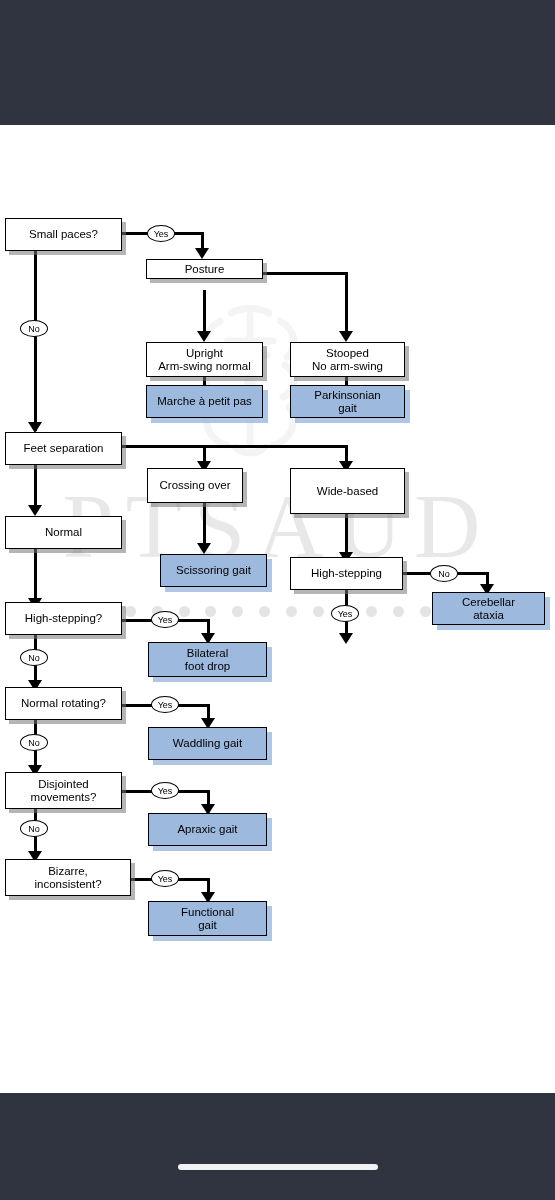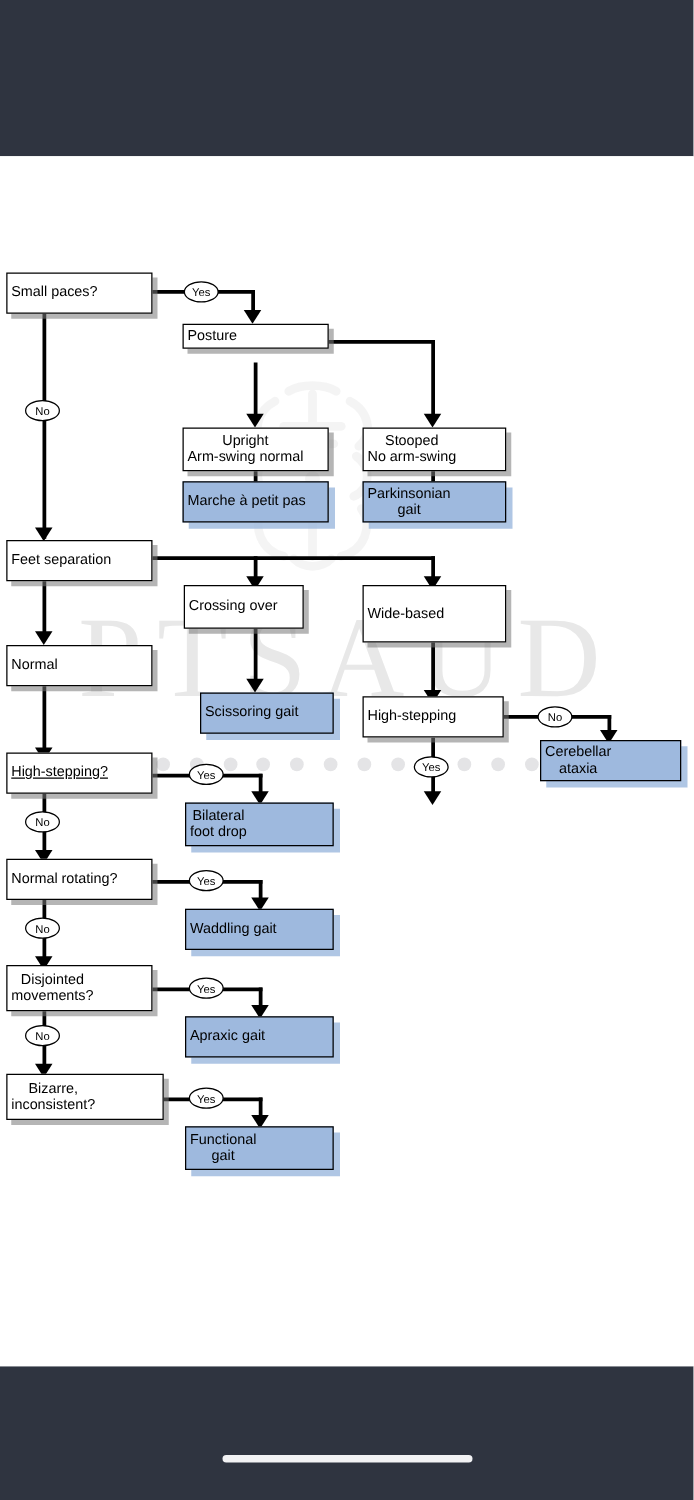--- a/index.html
+++ b/index.html
@@ -81,21 +81,21 @@
   .node {
     position: absolute;
     border: 1.6px solid #000;
     background: #ffffff;
     color: #000;
     font-size: 11.5px;
     line-height: 1.12;
     text-align: center;
     display: flex;
     align-items: center;
-    justify-content: flex-start;
+    justify-content: center;
     box-shadow: 4px 4px 0 0 rgba(120,120,120,0.55);
     z-index: 5;
   }
   .node.blue {
     background: #9eb9de;
     box-shadow: 5px 5px 0 0 rgba(158,185,222,0.82);
   }
   .node span { display: block; padding: 0 3px; }
 
   
@@ -301,21 +301,21 @@
 
     <div class="node" style="left:290px; top:432px; width:113px; height:33px;">
       <span>High-stepping</span>
     </div>
 
     <div class="node blue" style="left:432px; top:467px; width:113px; height:33px;">
       <span>Cerebellar<br>ataxia</span>
     </div>
 
 
-    <div class="node" style="left:5px; top:477px; width:117px; height:33px;text-decoration:underline;">
+    <div class="node" style="left:5px; top:477px; width:117px; height:33px;">
       <span>High-stepping?</span>
     </div>
 
     <div class="node blue" style="left:148px; top:517px; width:119px; height:35px;">
       <span>Bilateral<br>foot drop</span>
     </div>
 
     <div class="node" style="left:5px; top:562px; width:117px; height:33px;">
       <span>Normal rotating?</span>
     </div>

